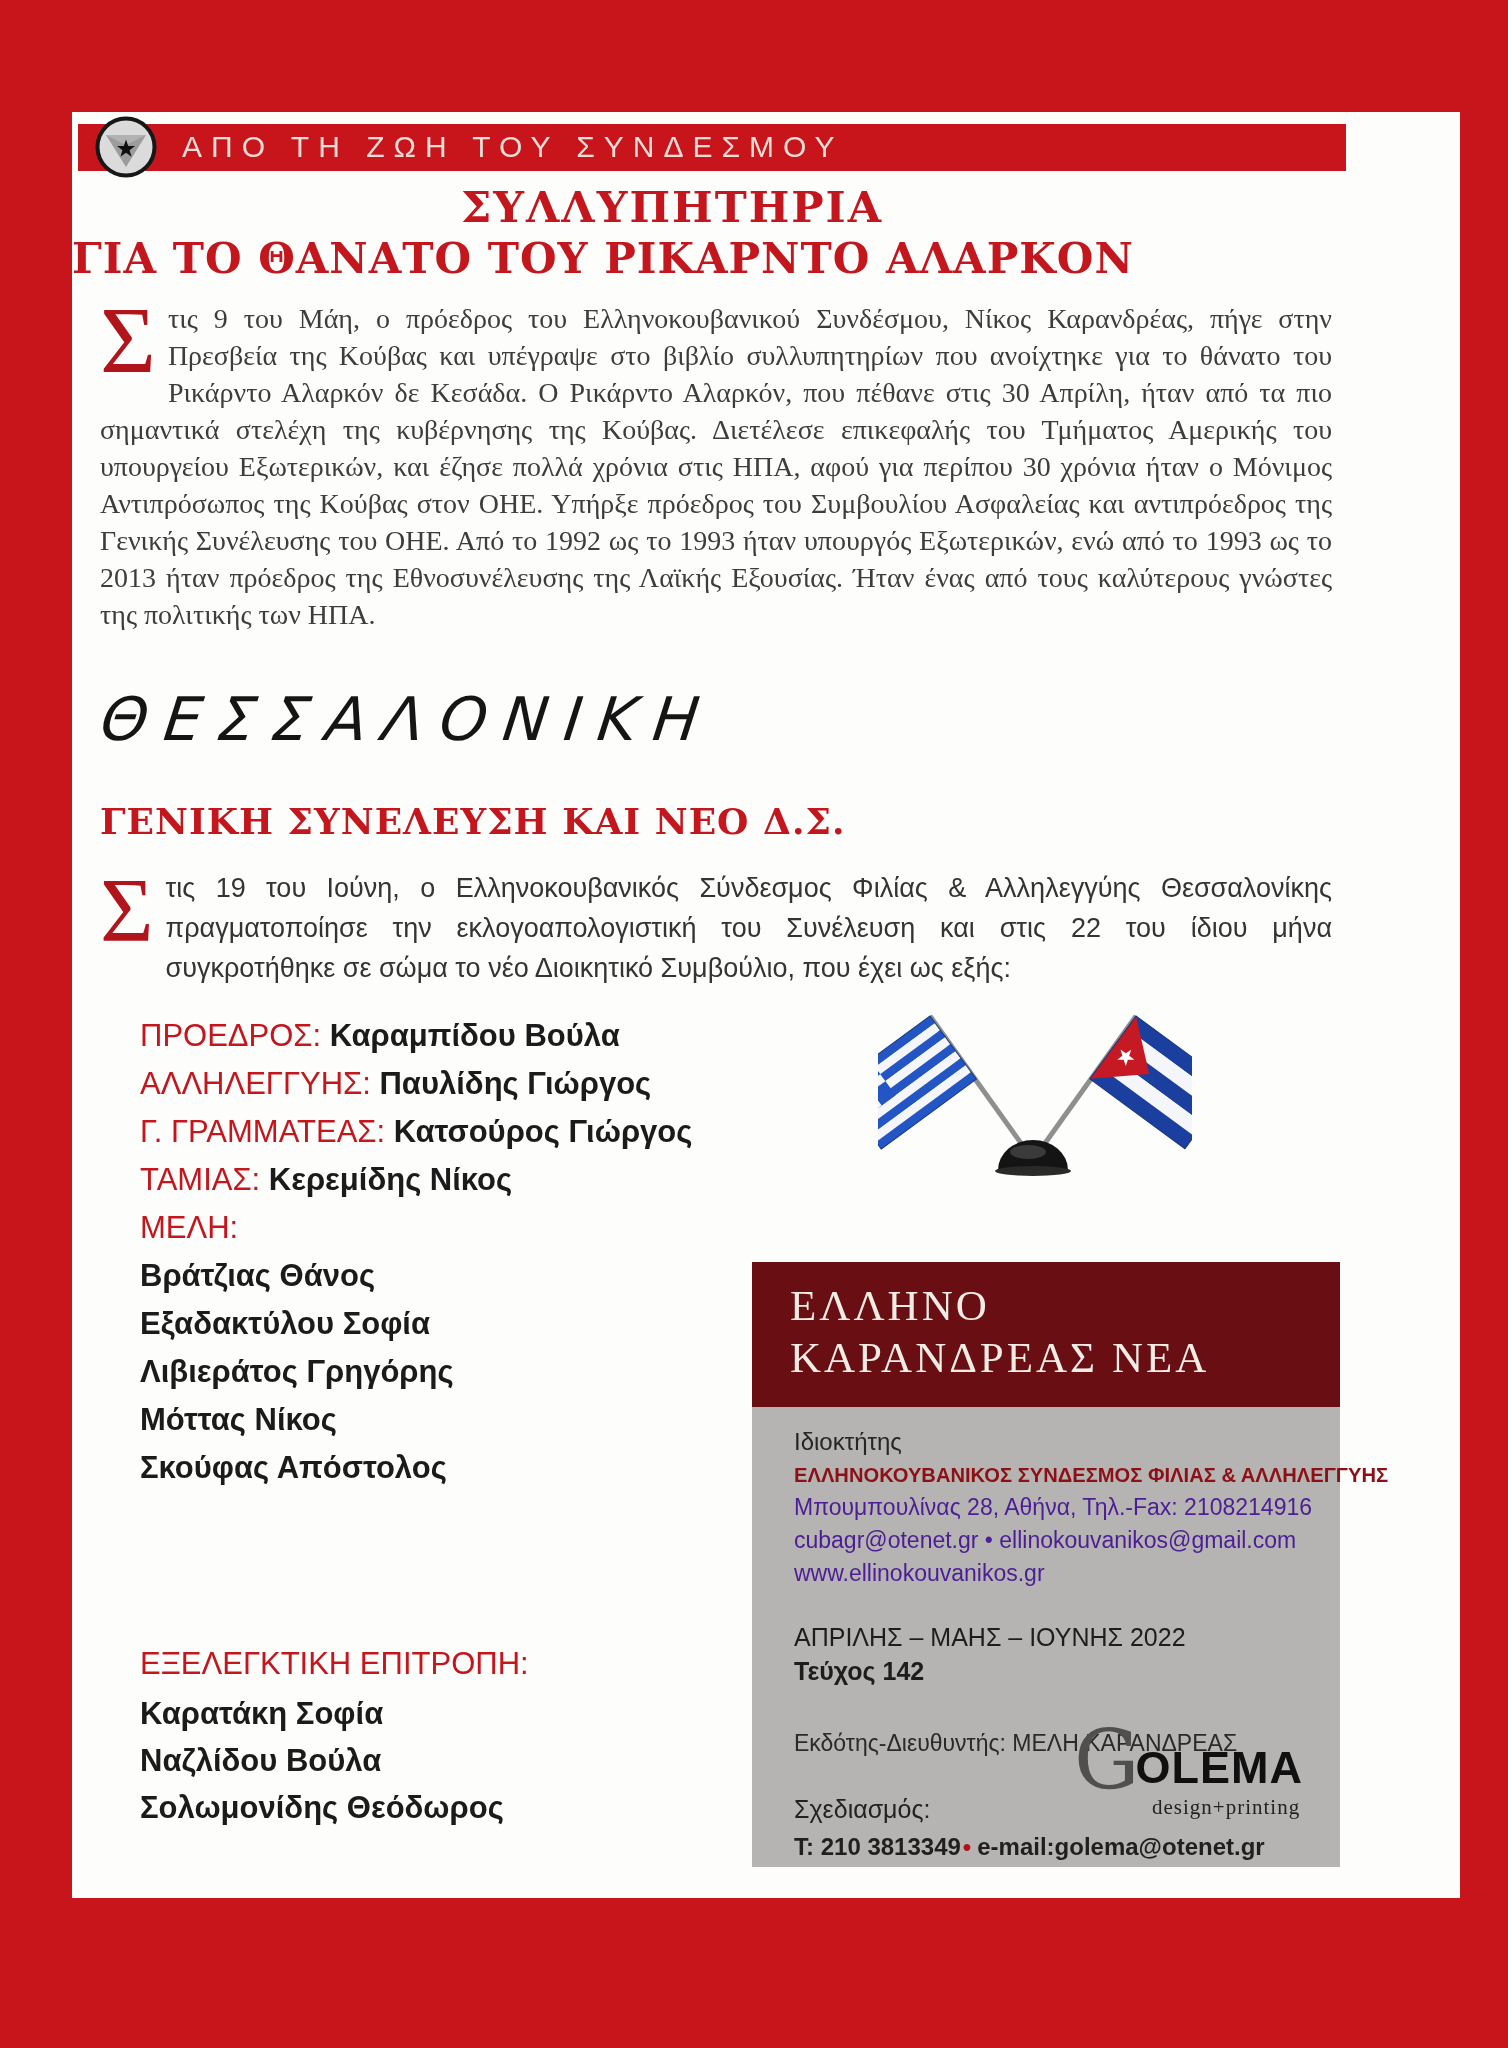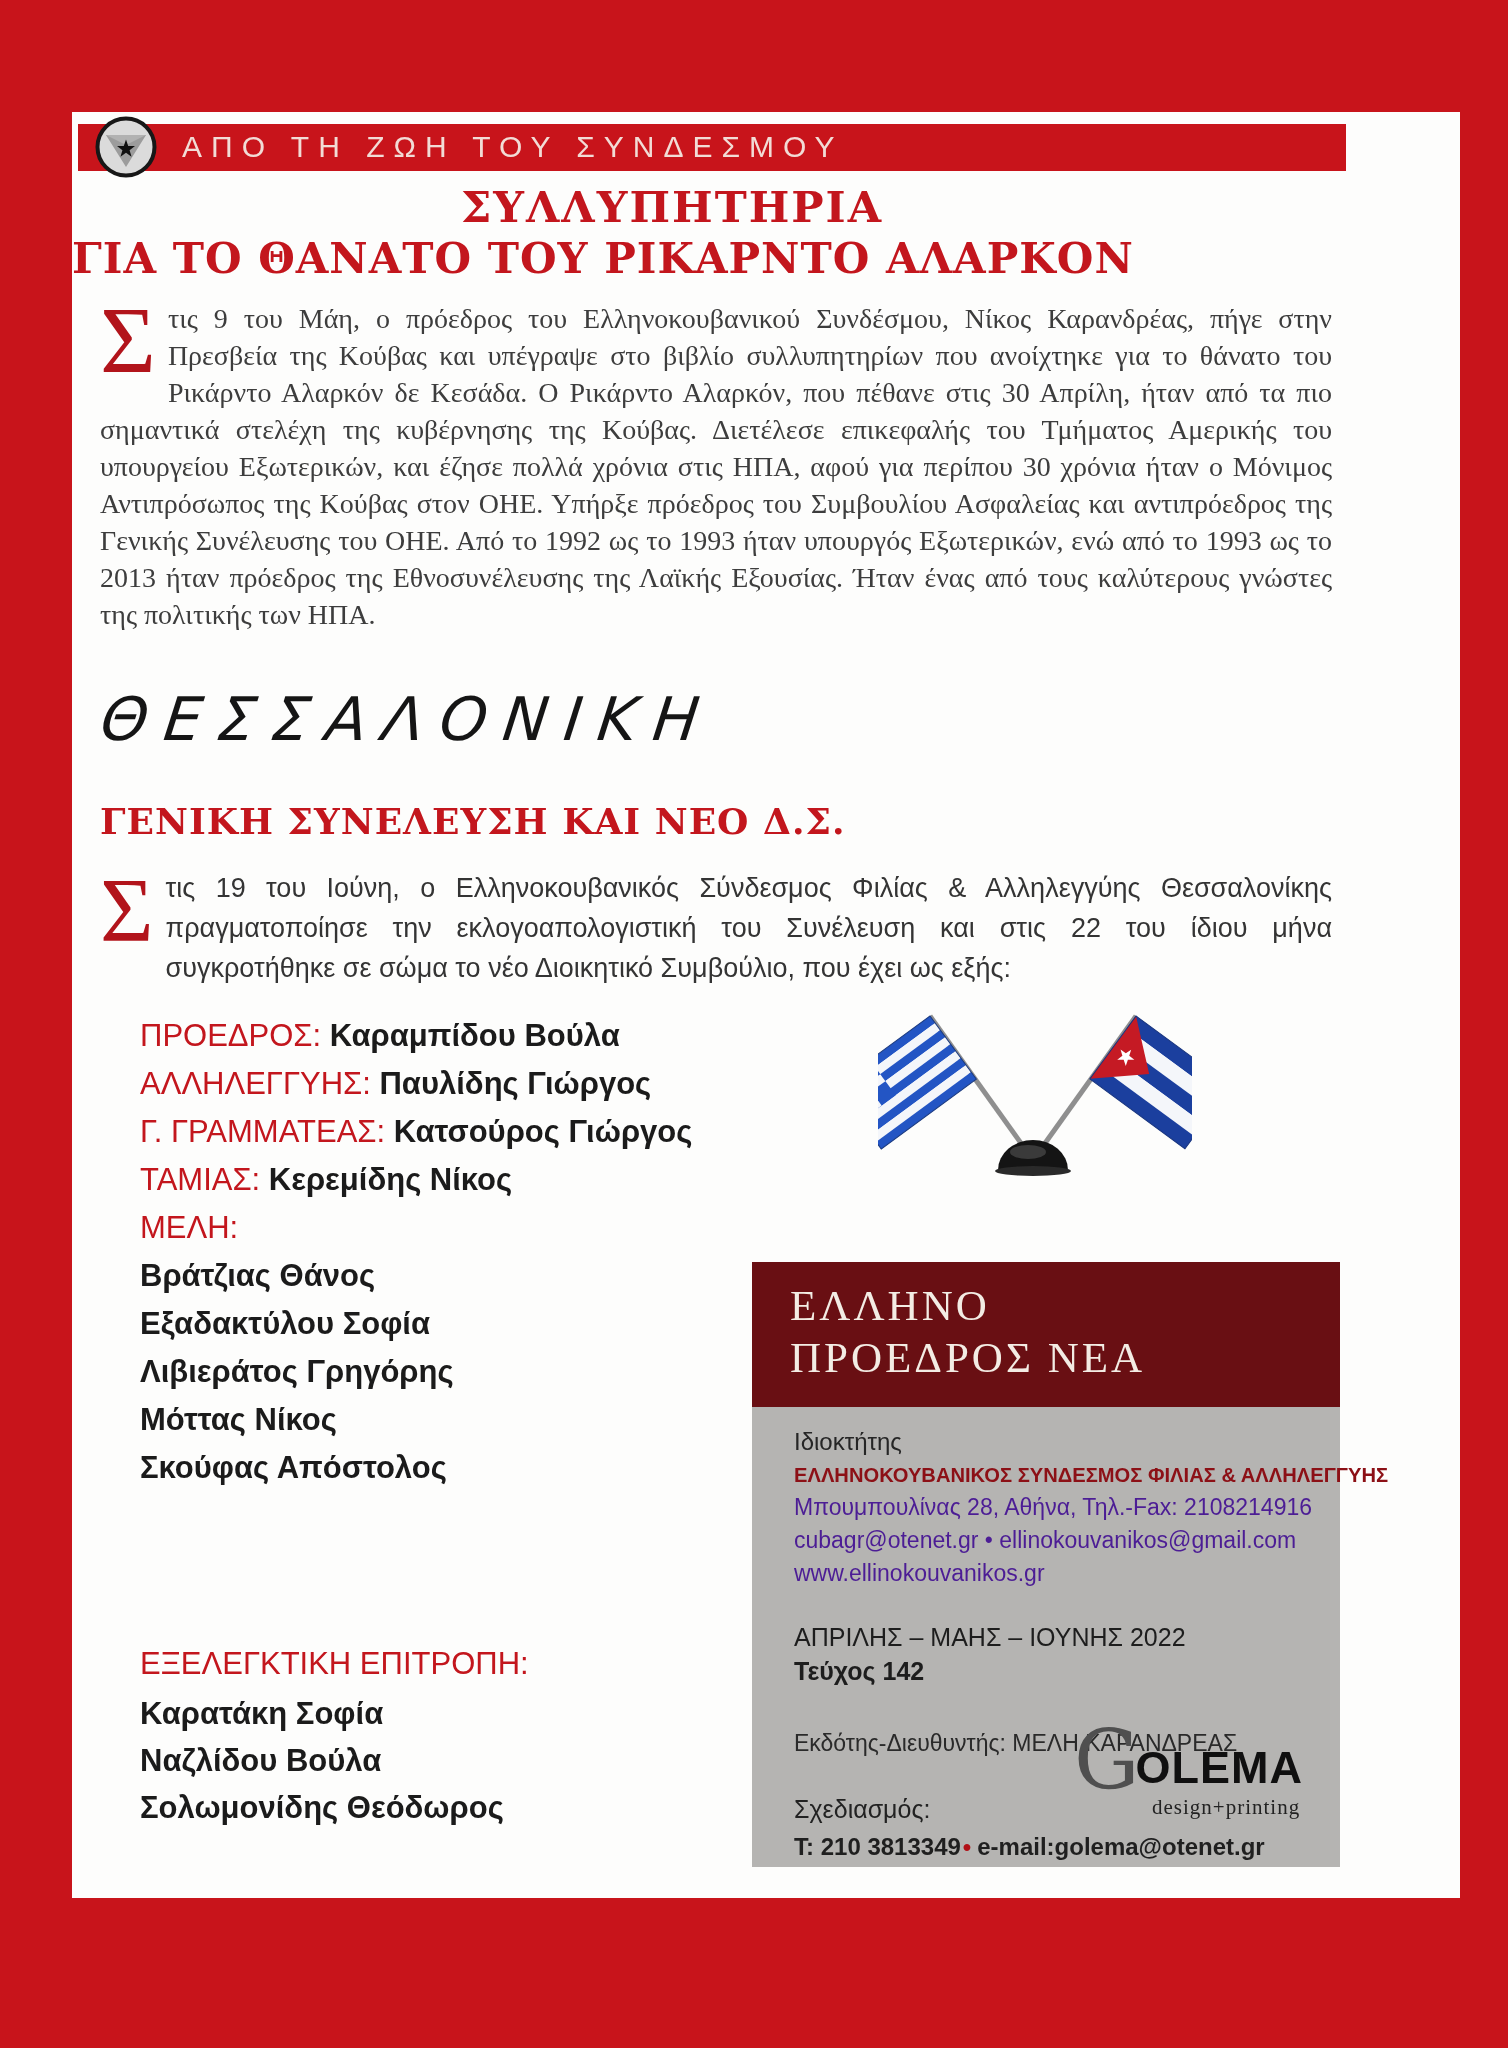--- a/index.html
+++ b/index.html
@@ -201,21 +201,21 @@
     </g>
 
     <path d="M120 180 a35 30 0 0 1 70 0 z" fill="#141414"></path>
     <ellipse cx="150" cy="162" rx="18" ry="7" fill="#3a3a3a"></ellipse>
     <ellipse cx="155" cy="181" rx="38" ry="5" fill="#2a2a2a"></ellipse>
   </svg>
 
   <div class="infobox-head">
     <div class="mast">
       <div>ΕΛΛΗΝΟ</div>
-      <div>ΠΡΟΕΔΡΟΣ ΝΕΑ</div>
+      <div>ΚΑΡΑΝΔΡΕΑΣ ΝΕΑ</div>
     </div>
   </div>
 
   <div class="infobox-body">
     <div class="ib-inner">
       <div class="ib-owner-label">Ιδιοκτήτης</div>
       <div class="ib-owner-name">ΕΛΛΗΝΟΚΟΥΒΑΝΙΚΟΣ ΣΥΝΔΕΣΜΟΣ ΦΙΛΙΑΣ &amp; ΑΛΛΗΛΕΓΓΥΗΣ</div>
       <div class="ib-line">Μπουμπουλίνας 28, Αθήνα, Τηλ.-Fax: 2108214916</div>
       <div class="ib-line">cubagr@otenet.gr • ellinokouvanikos@gmail.com</div>
       <div class="ib-line">www.ellinokouvanikos.gr</div>

